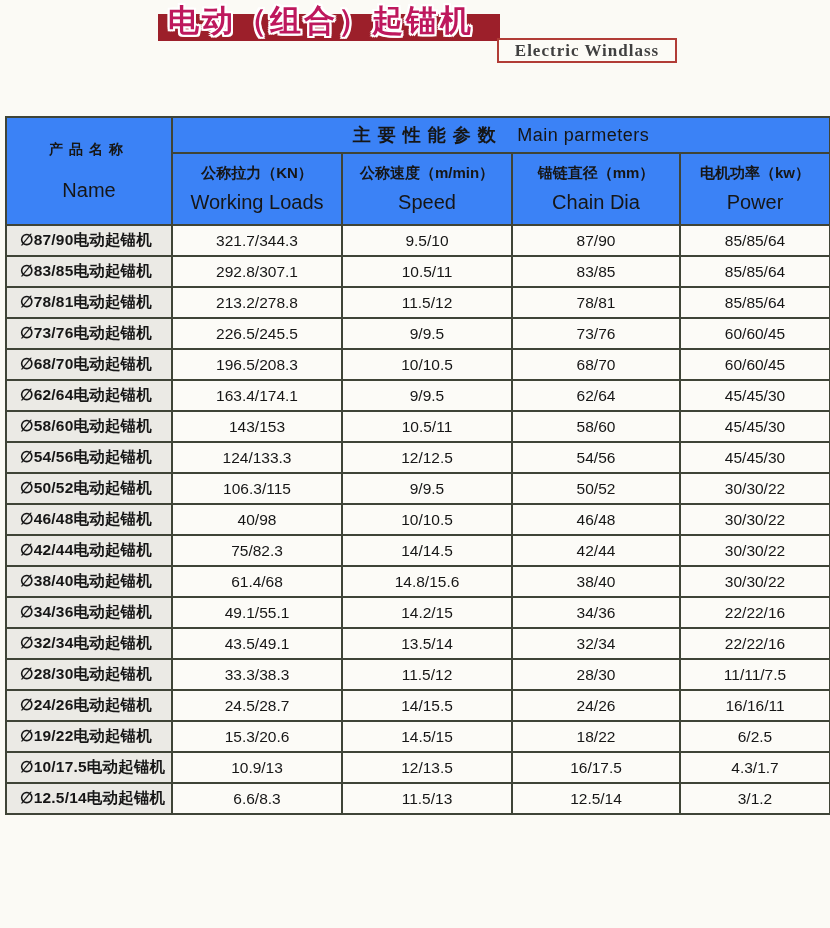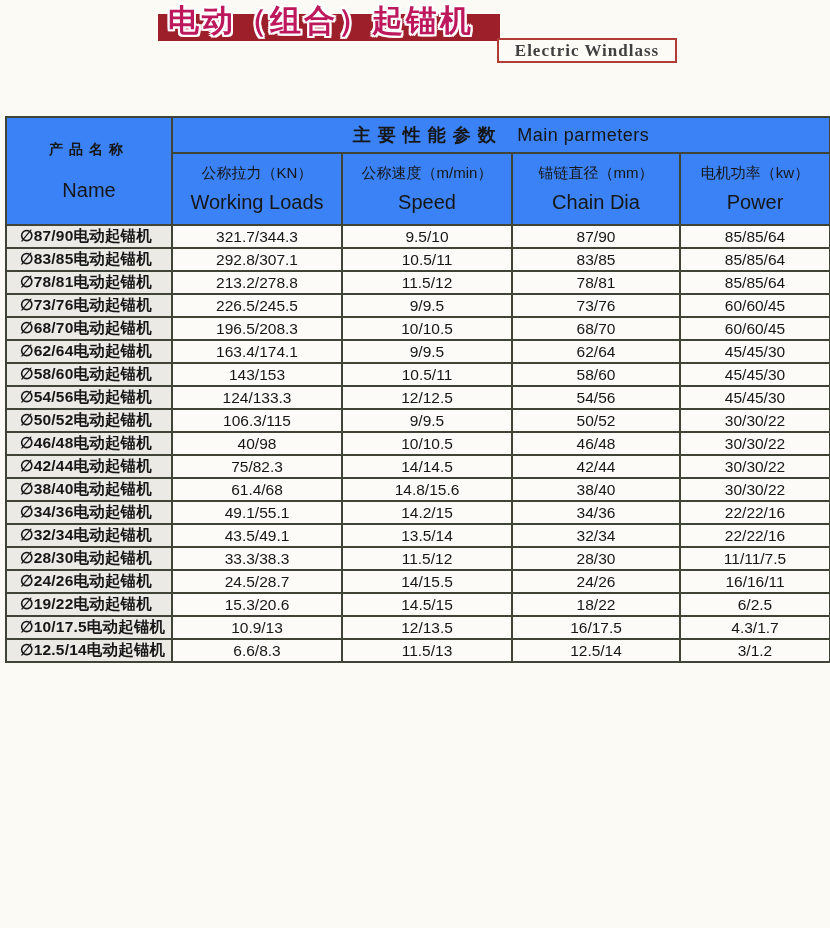--- a/index.html
+++ b/index.html
@@ -94,24 +94,24 @@
   .name-h .cn {
     display: block;
     font-size: 14px;
     font-weight: bold;
     letter-spacing: 6px;
     margin-bottom: 20px;
   }
   .name-h .en { display: block; font-size: 20px; font-weight: normal; }
 
   tr.sub-header-row th { height: 72px; text-align: center; }
-  .sub-h-cn { display: block; font-size: 15px; font-weight: normal; margin-bottom: 8px; }
+  .sub-h-cn { display: block; font-size: 15px; font-weight: bold; margin-bottom: 8px; }
   .sub-h-en { display: block; font-size: 20px; font-weight: normal; }
 
-  tbody tr { height: 23px; }
+  tbody tr { height: 31px; }
   tbody td {
     text-align: center;
     font-size: 15.5px;
     background: #fcfbf7;
   }
   tbody td.name-cell {
     text-align: left;
     padding-left: 13px;
     font-weight: bold;
     font-size: 15.5px;

